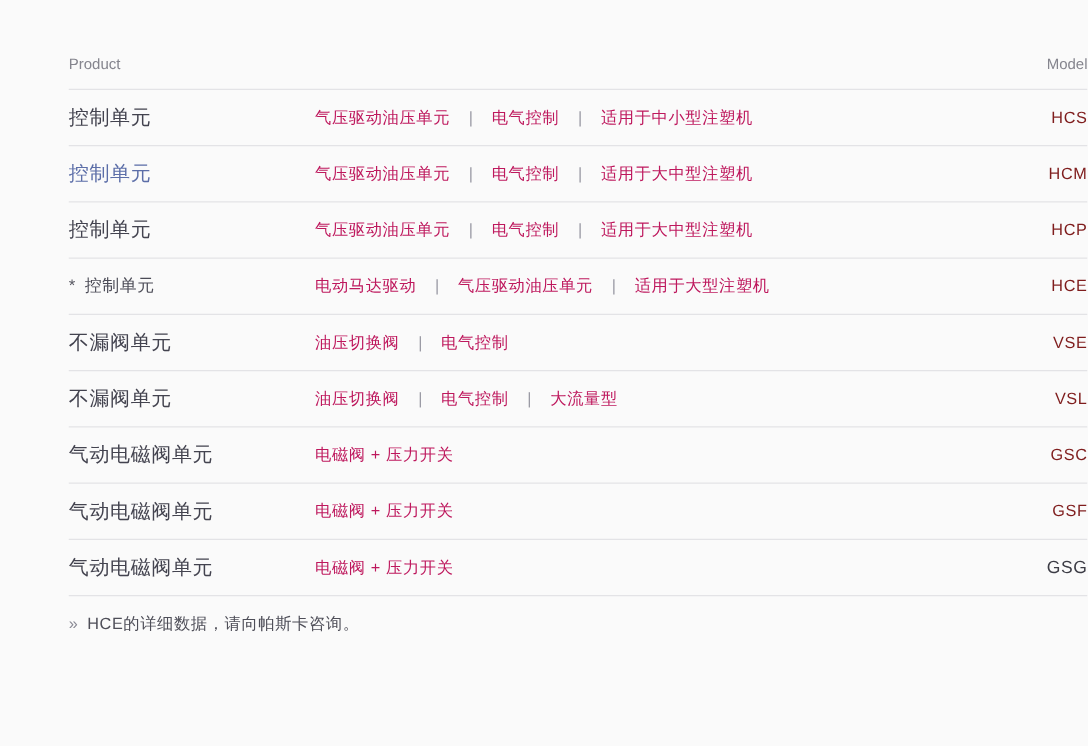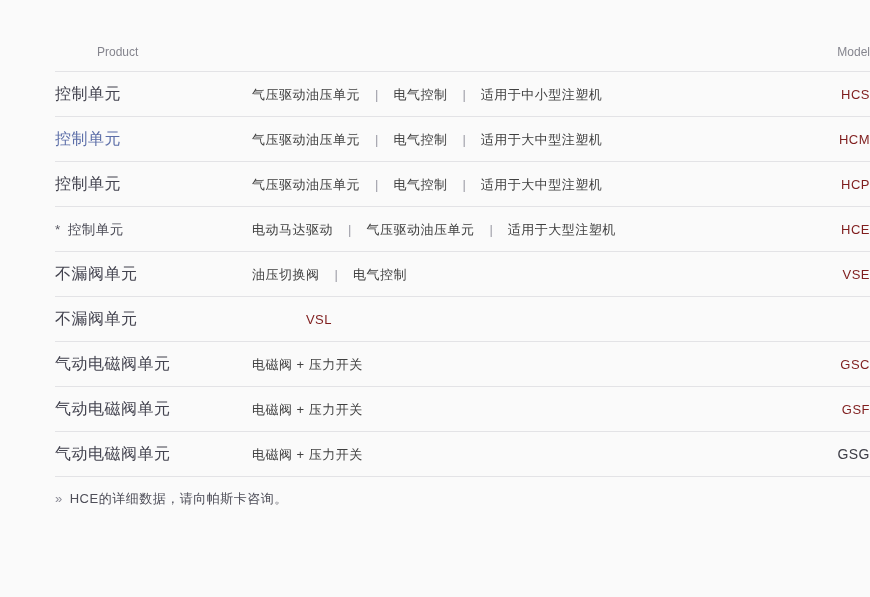--- a/index.html
+++ b/index.html
@@ -22,35 +22,34 @@
     box-sizing: border-box;
   }
   .header-row { height: 42px; }
   .row { height: 45px; }
   .col-name  { width: 197px; flex: none; }
   .col-desc  { flex: 1; min-width: 0; white-space: nowrap; }
   .col-model { width: 80px; flex: none; text-align: right; }
   .header-label {
     font-size: 12px;
     color: #85858e;
-    margin-left: 42px;
   }
   .name-text {
     font-size: 16px;
     color: #43434f;
     text-decoration: none;
     cursor: pointer;
     letter-spacing: 0.5px;
   }
   .name-text.link { color: var(--link-color, #5c6ea8); }
   .row.small .name-text { font-size: 13.5px; color: #4b4b56; letter-spacing: 0.5px; }
   .name-prefix { margin-right: 7px; color: #5a5a64; font-size: 13.5px; }
   .seg {
     font-size: 13px;
-    color: #404040;
+    color: #be185d;
     letter-spacing: 0.5px;
   }
   .pipe {
     font-size: 13px;
     color: #9b9ba5;
     margin: 0 15px;
   }
   .model-text {
     font-size: 13px;
     color: #7f1d1d;
@@ -128,20 +127,21 @@
     </div>
     <div class="col-desc"><span class="seg">油压切换阀</span><span class="pipe">|</span><span class="seg">电气控制</span></div>
     <div class="col-model">
       <span class="model-text">VSE</span>
     </div>
   </div>
       <div class="row">
     <div class="col-name">
       <a class="name-text"><span>不漏阀单元</span></a>
     </div>
+    <div class="col-desc"><span class="seg">油压切换阀</span><span class="pipe">|</span><span class="seg">电气控制</span><span class="pipe">|</span><span class="seg">大流量型</span></div>
     <div class="col-model">
       <span class="model-text">VSL</span>
     </div>
   </div>
       <div class="row">
     <div class="col-name">
       <a class="name-text"><span>气动电磁阀单元</span></a>
     </div>
     <div class="col-desc"><span class="seg">电磁阀 + 压力开关</span></div>
     <div class="col-model">

